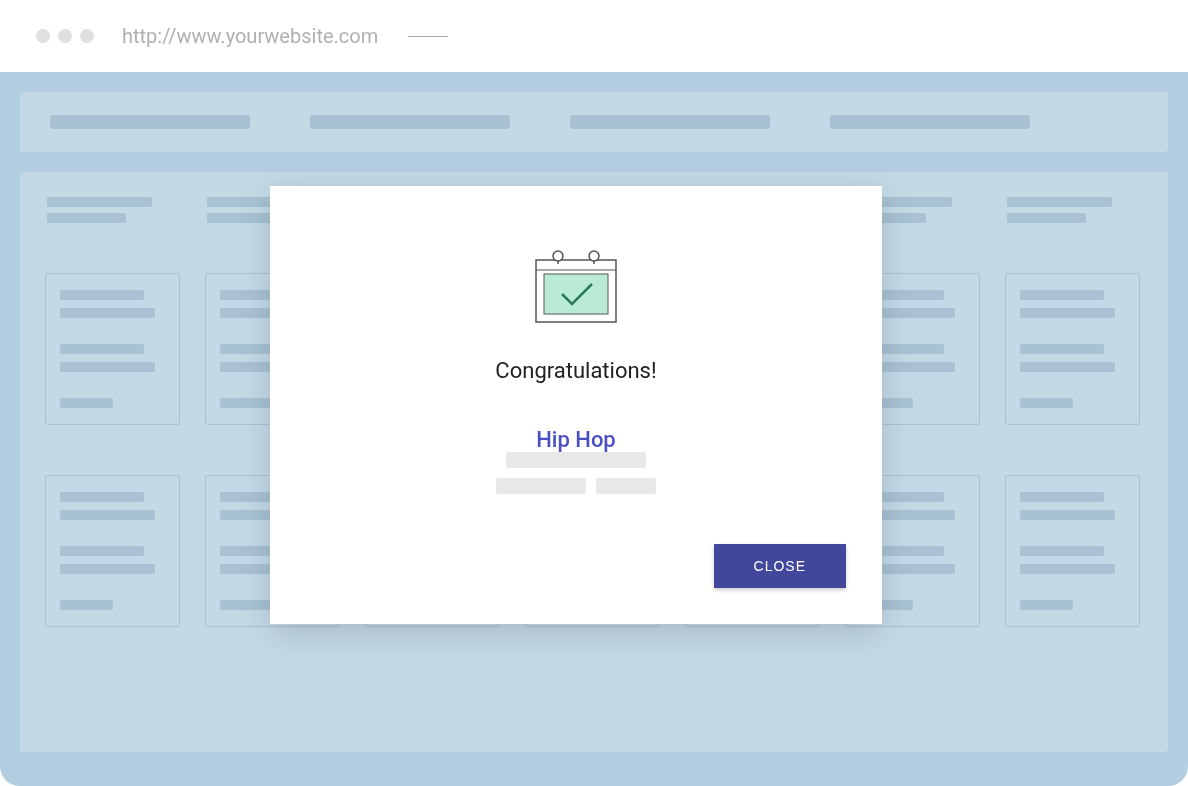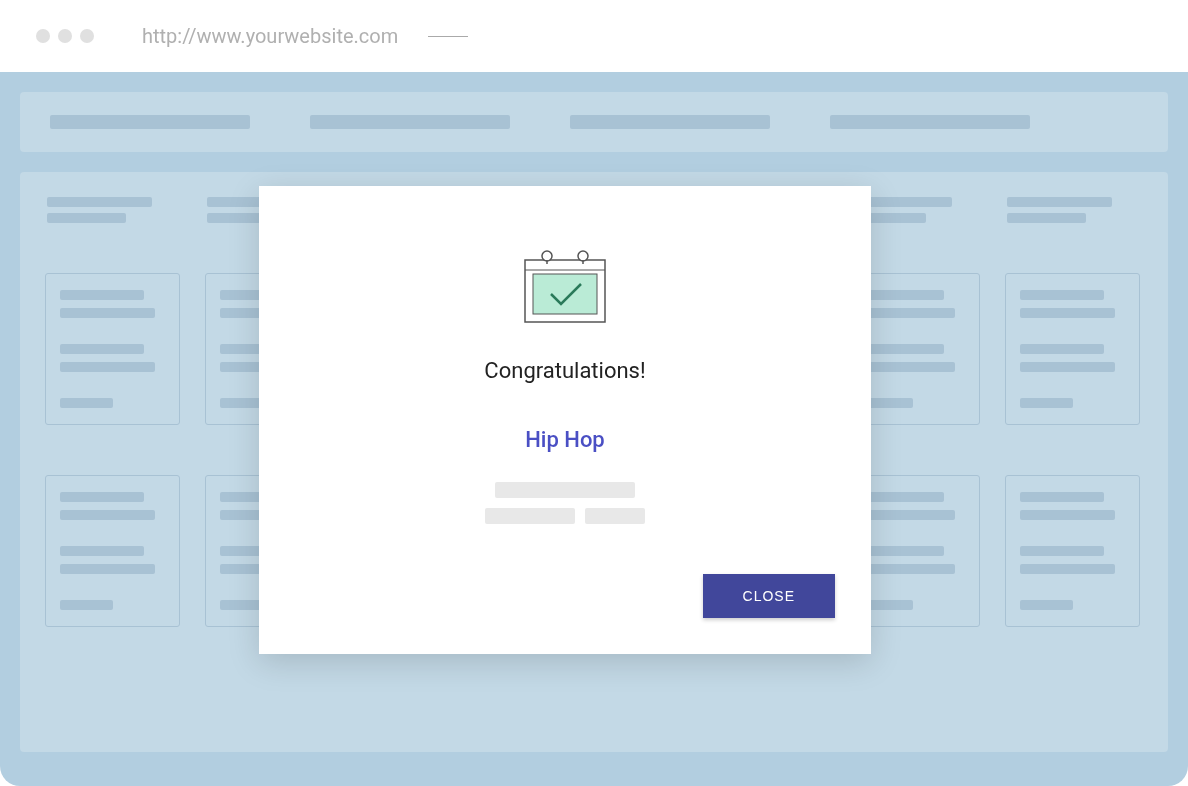--- a/index.html
+++ b/index.html
@@ -9,21 +9,21 @@
   .chrome {
     height: 72px;
     display: flex;
     align-items: center;
     padding: 0 36px;
     gap: 20px;
     background: #fff;
   }
   .chrome-dots { display: flex; gap: 8px; }
   .chrome-dot { width: 14px; height: 14px; border-radius: 50%; background: #e0e0e0; }
-  .chrome-url { color: #b0b0b0; font-size: 20px; margin-left: 28px; }
+  .chrome-url { color: #b0b0b0; font-size: 20px; margin-left: 8px; }
   .chrome-line { width: 40px; height: 1px; background: #aaa; margin: 0 10px; }
   .chrome-tagline { color: #333; font-size: 20px; }
   
   
   .page {
     position: relative;
     width: 1188px;
     height: 714px;
     background: #b2cee0;
     padding: 20px;
@@ -64,21 +64,21 @@
   .ph.w60 { width: 60%; }
   .ph.w50 { width: 50%; }
   .gap { height: 10px; }
   .col-head { display:flex; flex-direction:column; gap:6px; margin-bottom:10px; flex:0 0 135px; padding: 0 2px;}
   .col-head .ph { height: 10px; }
   
   
   .modal {
     position: absolute;
     width: 612px;
-    left: 259px;
+    left: 270px;
     top: 114px;
     background: #fff;
     box-shadow: 0 8px 30px rgba(0,0,0,0.15);
   }
   .modal-body {
     padding: 60px 40px 30px 40px;
     display: flex;
     flex-direction: column;
     align-items: center;
   }
@@ -91,21 +91,20 @@
     text-align: center;
     font-size: 22px;
     color: #222;
     line-height: 1.4;
     margin-bottom: 40px;
   }
   .course-name {
     color: #4a4fc4;
     font-size: 22px;
     font-weight: 500;
-    margin-bottom: 30px;
   }
   .ph-modal-row { display:flex; gap:10px; justify-content:center; }
   .ph-modal { background:#e8e8e8; border-radius:2px; height:16px; }
   .modal-footer {
     display:flex;
     justify-content:flex-end;
     padding: 20px 36px 36px 36px;
   }
   .close-btn {
     background: #41479b;

